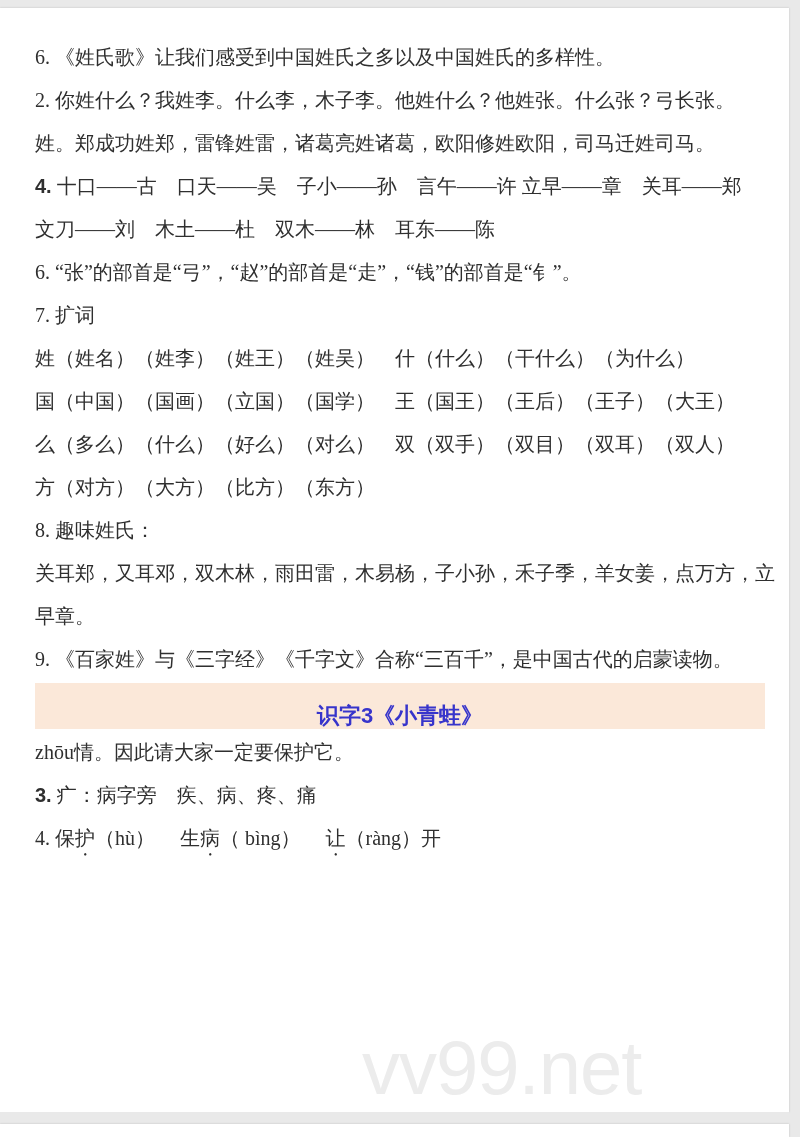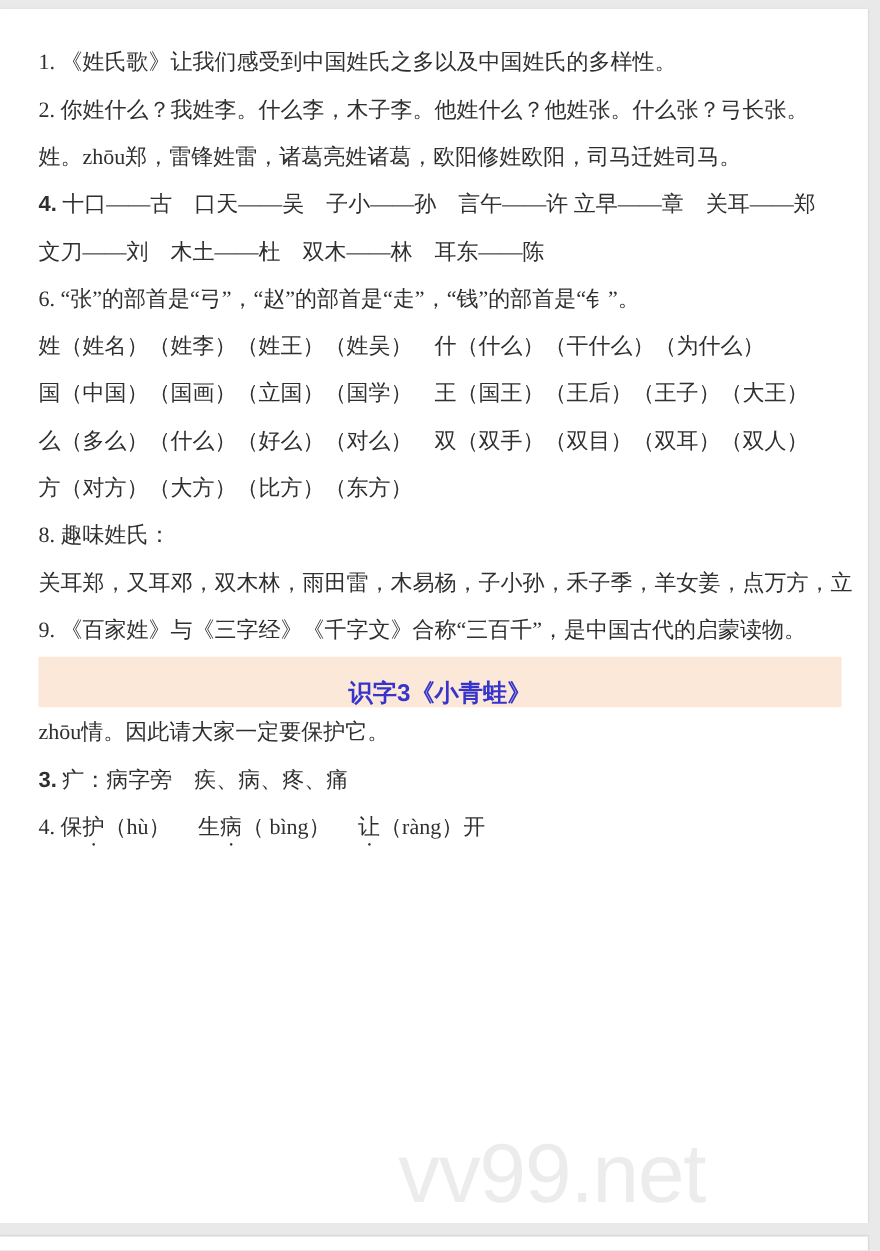--- a/index.html
+++ b/index.html
@@ -90,32 +90,34 @@
     margin-top: 19px;
   }
 </style>
 </head>
 <body style="background: rgb(233, 233, 233);">
 
 <div class="viewport">
   <div class="page page-1">
     <div class="watermark">vv99.net</div>
     <div class="content">
-        <p class="line"><span>1. 《姓氏歌》让我们感受到</span><span class="u">中国姓氏之多</span><span>以及</span><span class="u">中国姓氏的多样性</span><span>。</span></p>
+        <p class="line"><span>6. 《姓氏歌》让我们感受到</span><span class="u">中国姓氏之多</span><span>以及</span><span class="u">中国姓氏的多样性</span><span>。</span></p>
         <p class="line"><span>2. 你姓什么？我姓</span><span class="u">李</span><span>。什么李，</span><span class="u">木子</span><span>李。他姓什么？他姓</span><span class="u">张</span><span>。什么张？</span><span class="u">弓长</span><span>张。</span></p>
-        <p class="line"><span>姓。zhōu</span><span class="u">郑</span><span>，雷锋姓</span><span class="u">雷</span><span>，诸葛亮姓</span><span class="u">诸葛</span><span>，欧阳修姓</span><span class="u">欧阳</span><span>，司马迁姓</span><span class="u">司马</span><span>。</span></p>
+        <p class="line"><span>姓。郑成功姓</span><span class="u">郑</span><span>，雷锋姓</span><span class="u">雷</span><span>，诸葛亮姓</span><span class="u">诸葛</span><span>，欧阳修姓</span><span class="u">欧阳</span><span>，司马迁姓</span><span class="u">司马</span><span>。</span></p>
         <p class="line"><span class="b">4.</span><span> 十口——古　口天——吴　子小——孙　言午——许 立早——章　关耳——郑</span></p>
         <p class="line"><span>文刀——刘　木土——杜　双木——林　耳东——陈</span></p>
         <p class="line"><span>6. “张”的部首是“</span><span class="u">弓</span><span>”，“赵”的部首是“</span><span class="u">走</span><span>”，“钱”的部首是“</span><span class="u">钅</span><span>”。</span></p>
+        <p class="line"><span>7. 扩词</span></p>
         <p class="line"><span>姓（姓名）（姓李）（姓王）（姓吴）　什（什么）（干什么）（为什么）</span></p>
         <p class="line"><span>国（中国）（国画）（立国）（国学）　王（国王）（王后）（王子）（大王）</span></p>
         <p class="line"><span>么（多么）（什么）（好么）（对么）　双（双手）（双目）（双耳）（双人）</span></p>
         <p class="line"><span>方（对方）（大方）（比方）（东方）</span></p>
         <p class="line"><span>8. 趣味姓氏：</span></p>
         <p class="line"><span>关耳</span><span class="u">郑</span><span>，又耳</span><span class="u">邓</span><span>，双木</span><span class="u">林</span><span>，雨田</span><span class="u">雷</span><span>，木易</span><span class="u">杨</span><span>，子小</span><span class="u">孙</span><span>，禾子</span><span class="u">季</span><span>，羊女</span><span class="u">姜</span><span>，点万</span><span class="u">方</span><span>，立</span></p>
+        <p class="line"><span>早</span><span class="u">章</span><span>。</span></p>
         <p class="line"><span>9. 《</span><span class="u">百家姓</span><span>》与《三字经》《千字文》合称“三百千”，是中国古代的启蒙读物。</span></p>
         <div class="banner">
           <span class="banner-text">识字3《小青蛙》</span>
         </div>
         <p class="line"><span>zhōu</span><span class="u">情</span><span>。因此</span><span class="u">请</span><span>大家一定要保护它。</span></p>
         <p class="line"><span class="b">3.</span><span> 疒：病字旁　疾、病、疼、痛</span></p>
         <p class="line"><span>4. 保</span><span class="dot">护</span><span>（hù）　 生</span><span class="dot">病</span><span>（ bìng）　 </span><span class="dot">让</span><span>（ràng）开</span></p>
       </div>
   </div>
   <div class="page-gap"></div>

